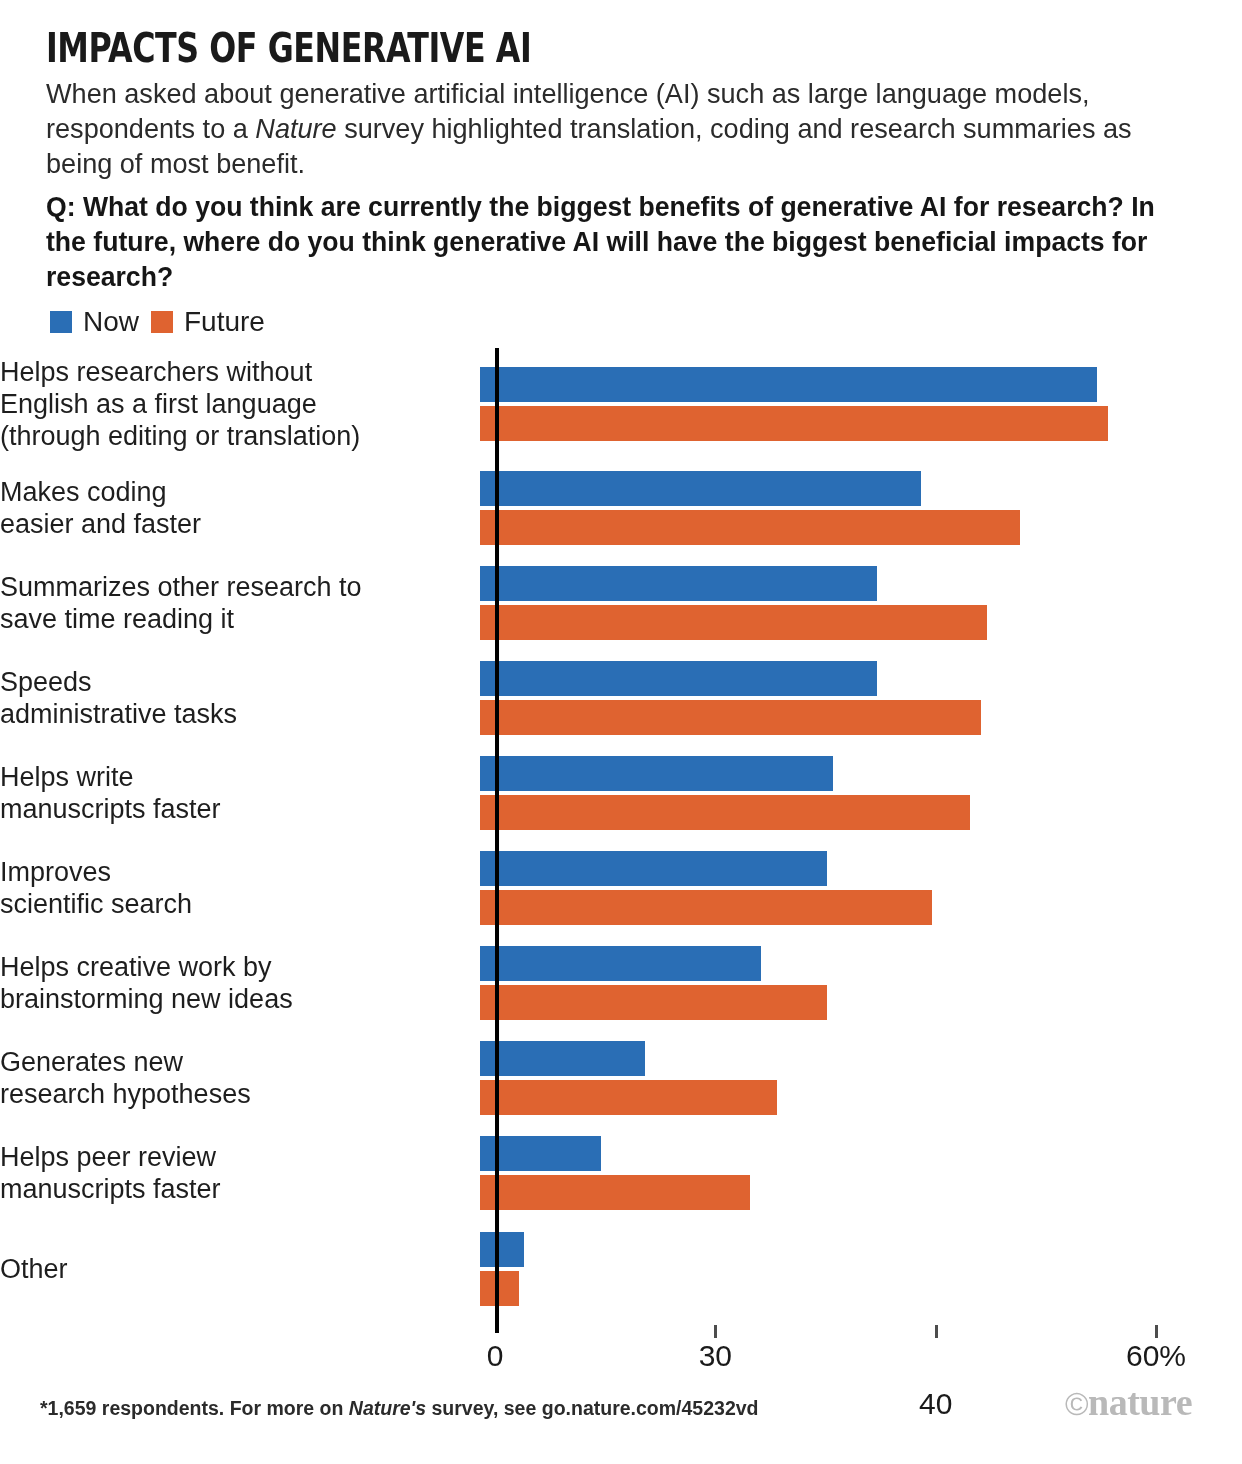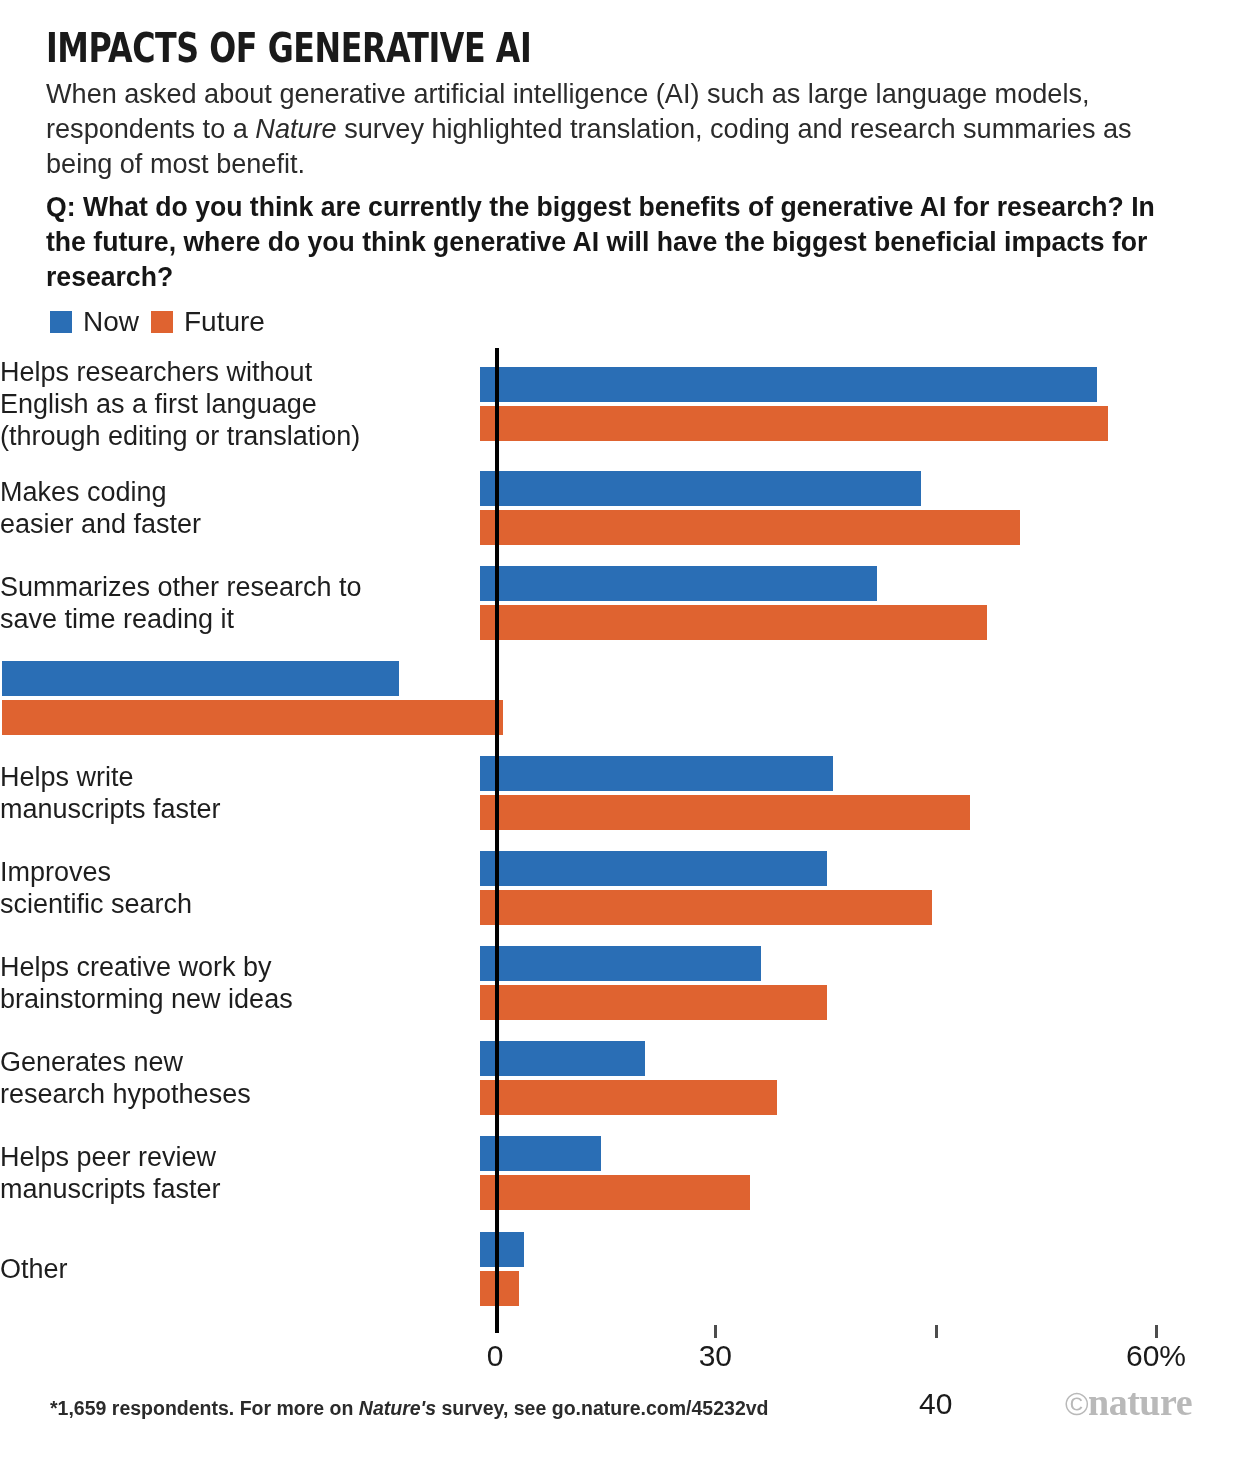--- a/index.html
+++ b/index.html
@@ -149,21 +149,21 @@
     font-size: 30px;
     line-height: 34px;
     color: #1a1a1a;
     transform: translateX(-50%);
     white-space: nowrap;
   }
 
   
   .footnote {
     position: absolute;
-    left: 50px;
+    left: 40px;
     top: 1396px;
     font-size: 19.5px;
     line-height: 24px;
     font-weight: bold;
     color: #2b2b2b;
   }
   .footnote em { font-style: italic; }
 
   .brand {
     position: absolute;
@@ -223,20 +223,22 @@
         </div>
         <div class="row" style="height: 95px;">
           <div class="row-label">Summarizes other research to
 save time reading it</div>
           <div class="row-bars" style="height: 95px;">
             <div class="bar now" title="Now: 36%" style="background: rgb(42, 110, 181); width: 396.6px; top: 11px;"></div>
             <div class="bar future" title="Future: 46%" style="background: rgb(223, 99, 48); width: 506.767px; top: 50px;"></div>
           </div>
         </div>
         <div class="row" style="height: 95px;">
+          <div class="row-label">Speeds
+administrative tasks</div>
           <div class="row-bars" style="height: 95px;">
             <div class="bar now" title="Now: 36%" style="background: rgb(42, 110, 181); width: 396.6px; top: 11px;"></div>
             <div class="bar future" title="Future: 45.5%" style="background: rgb(223, 99, 48); width: 501.258px; top: 50px;"></div>
           </div>
         </div>
         <div class="row" style="height: 95px;">
           <div class="row-label">Helps write
 manuscripts faster</div>
           <div class="row-bars" style="height: 95px;">
             <div class="bar now" title="Now: 32%" style="background: rgb(42, 110, 181); width: 352.533px; top: 11px;"></div>

